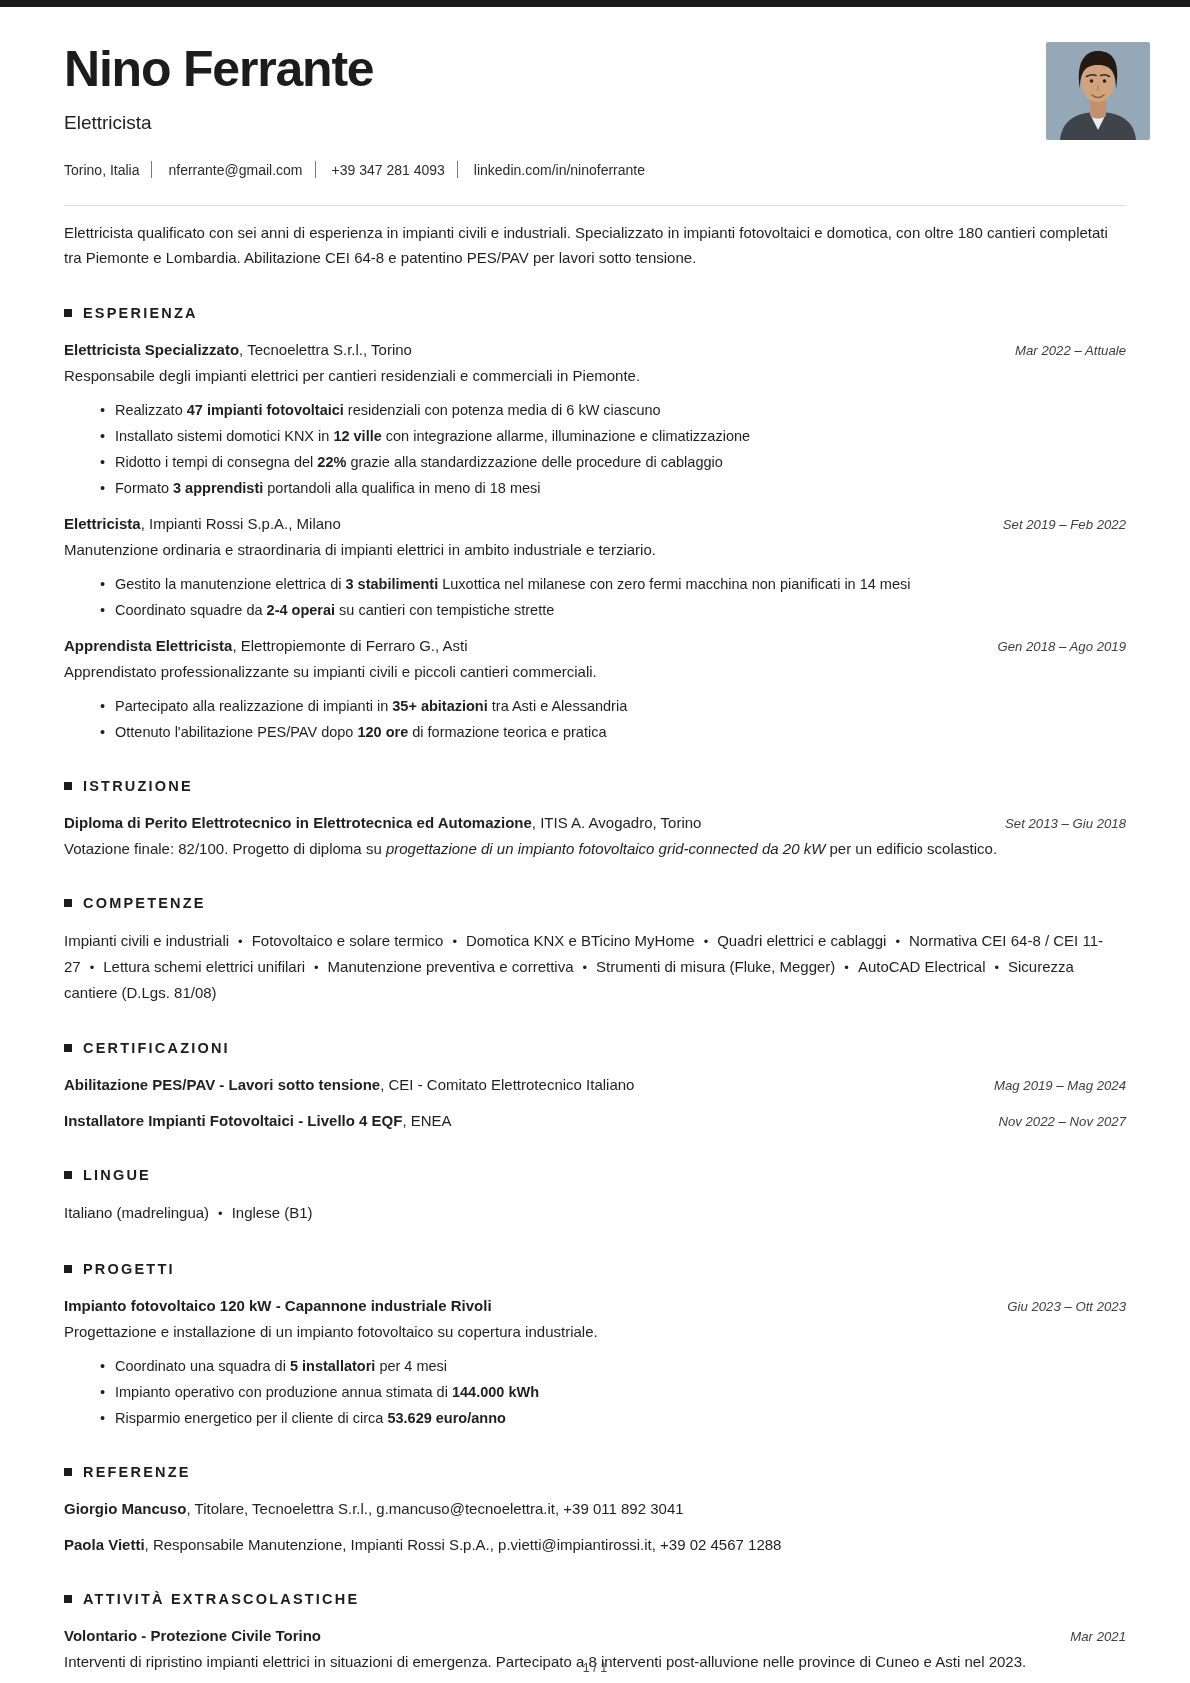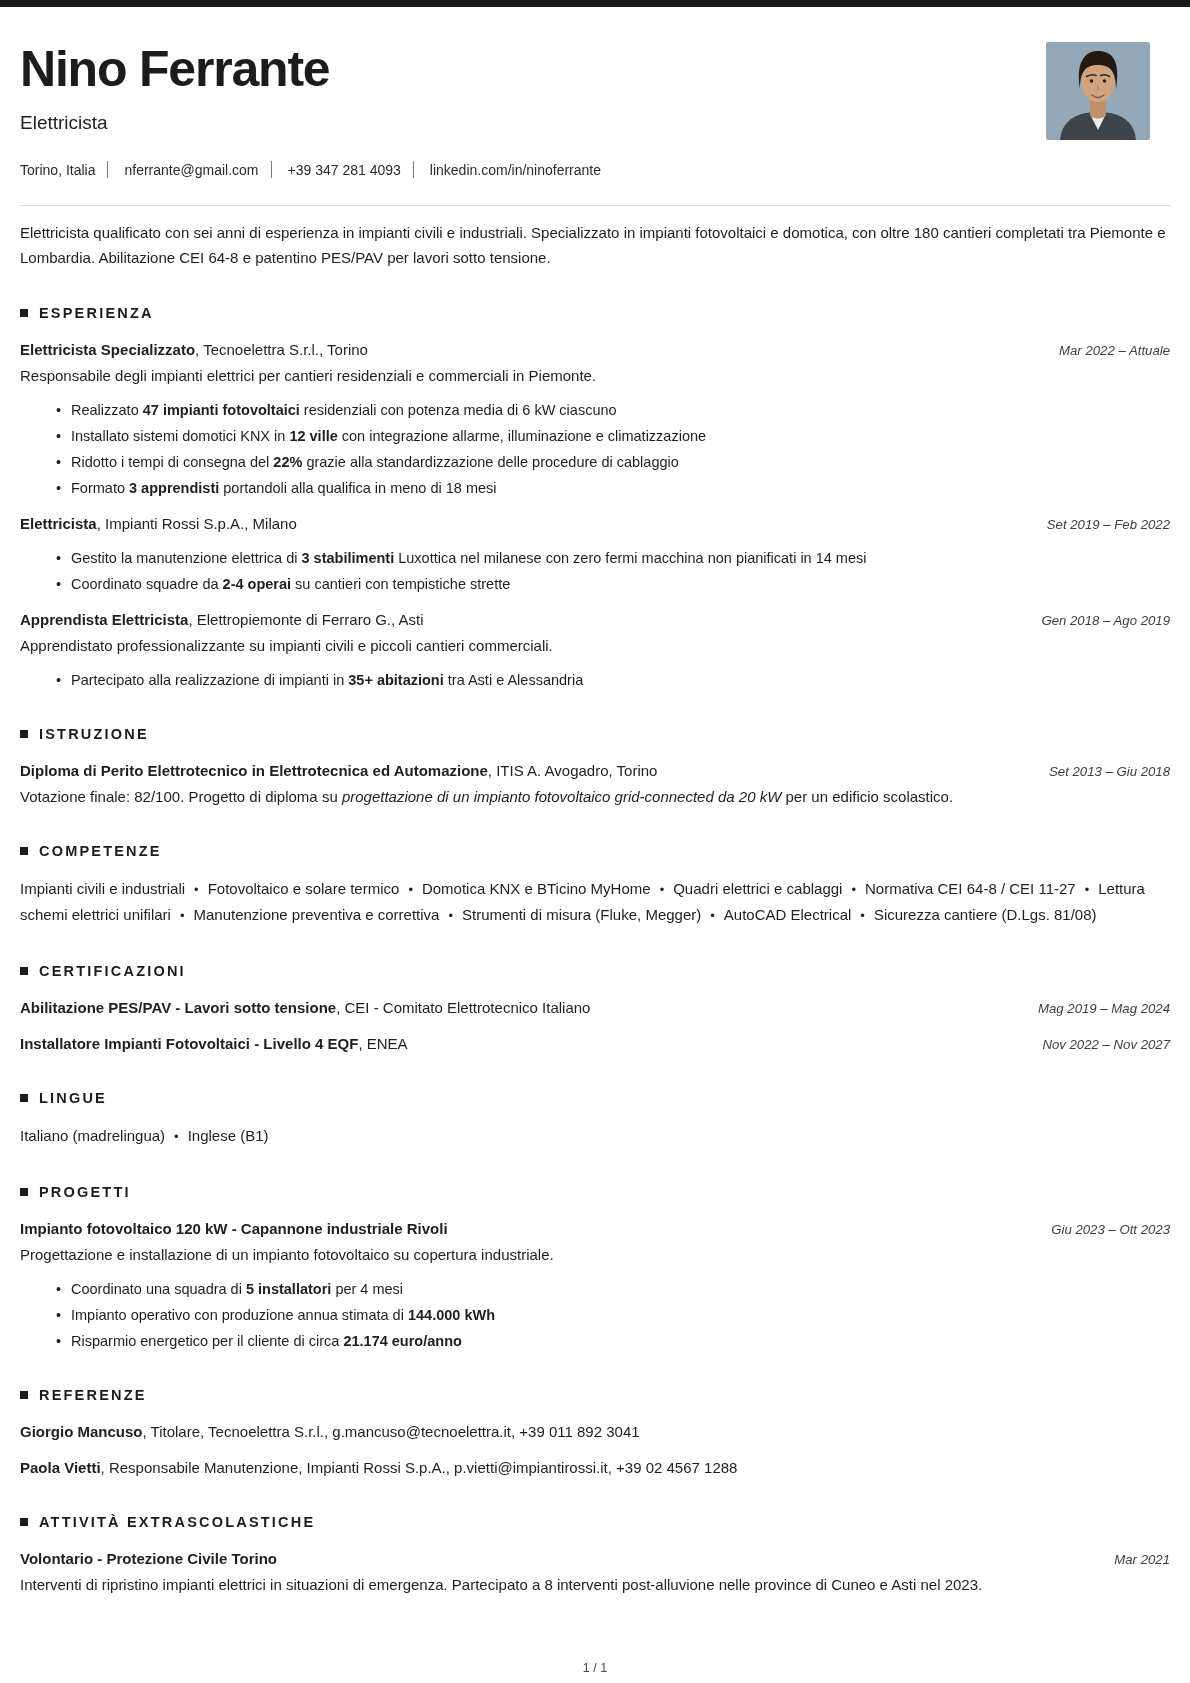--- a/index.html
+++ b/index.html
@@ -1,21 +1,21 @@
 <!DOCTYPE html>
 <html><head>
 <meta charset="utf-8">
 <style>
   html,body{margin:0;padding:0;background:#ffffff;}
   .page{
     position:relative;width:1190px;height:1683px;background:#ffffff;overflow:hidden;
     font-family:"Liberation Sans",sans-serif;color:#1f1f1f;
   }
   .topbar{height:7px;background:#1a1a1a;}
-  .content{padding:0 20px;}
+  .content{padding:0 64px;}
   .name{margin:37px 0 0;font-size:50px;line-height:1.02;font-weight:700;letter-spacing:-1.2px;color:#1c1c1c;}
   .subtitle{margin-top:17px;font-size:19px;color:#1f1f1f;}
   .contact{margin-top:27px;display:flex;align-items:center;font-size:14px;color:#2b2b2b;}
   .csep{width:1px;height:17px;background:#7a7a7a;margin:0 16px 0 12px;flex:none;}
   .photo{position:absolute;top:42px;right:40px;width:104px;height:98px;border-radius:2px;overflow:hidden;}
   .photo svg{display:block;}
   .divider{border:0;border-top:1px solid #dcdcdc;margin:27px 0 0;}
   .summary{margin:14px 0 0;font-size:15px;line-height:25px;}
   .sec{margin-top:35px;}
   .sec-h{display:flex;align-items:center;margin:0 0 17px;font-size:14.5px;font-weight:700;letter-spacing:2.2px;color:#1c1c1c;}
@@ -75,33 +75,35 @@
               <li><span>Installato sistemi domotici KNX in </span><b>12 ville</b><span> con integrazione allarme, illuminazione e climatizzazione</span></li>
               <li><span>Ridotto i tempi di consegna del </span><b>22%</b><span> grazie alla standardizzazione delle procedure di cablaggio</span></li>
               <li><span>Formato </span><b>3 apprendisti</b><span> portandoli alla qualifica in meno di 18 mesi</span></li>
             </ul>
           </div>
           <div class="entry">
             <div class="entry-head">
               <p class="entry-title"><b>Elettricista</b><span>, Impianti Rossi S.p.A., Milano</span></p>
               <span class="entry-date">Set 2019 – Feb 2022</span>
             </div>
+            <p class="entry-desc"><span>Manutenzione ordinaria e straordinaria di impianti elettrici in ambito industriale e terziario.</span></p>
             <ul class="bullets">
               <li><span>Gestito la manutenzione elettrica di </span><b>3 stabilimenti</b><span> Luxottica nel milanese con zero fermi macchina non pianificati in 14 mesi</span></li>
               <li><span>Coordinato squadre da </span><b>2-4 operai</b><span> su cantieri con tempistiche strette</span></li>
             </ul>
           </div>
           <div class="entry">
             <div class="entry-head">
               <p class="entry-title"><b>Apprendista Elettricista</b><span>, Elettropiemonte di Ferraro G., Asti</span></p>
               <span class="entry-date">Gen 2018 – Ago 2019</span>
             </div>
             <p class="entry-desc"><span>Apprendistato professionalizzante su impianti civili e piccoli cantieri commerciali.</span></p>
             <ul class="bullets">
               <li><span>Partecipato alla realizzazione di impianti in </span><b>35+ abitazioni</b><span> tra Asti e Alessandria</span></li>
+              <li><span>Ottenuto l'abilitazione PES/PAV dopo </span><b>120 ore</b><span> di formazione teorica e pratica</span></li>
             </ul>
           </div>
         </section>
         <section class="sec">
           <h2 class="sec-h">
             <span class="sq"></span>
             <span>ISTRUZIONE</span>
           </h2>
           <div class="entry">
             <div class="entry-head">
@@ -150,21 +152,21 @@
           </h2>
           <div class="entry">
             <div class="entry-head">
               <p class="entry-title"><b>Impianto fotovoltaico 120 kW - Capannone industriale Rivoli</b></p>
               <span class="entry-date">Giu 2023 – Ott 2023</span>
             </div>
             <p class="entry-desc"><span>Progettazione e installazione di un impianto fotovoltaico su copertura industriale.</span></p>
             <ul class="bullets">
               <li><span>Coordinato una squadra di </span><b>5 installatori</b><span> per 4 mesi</span></li>
               <li><span>Impianto operativo con produzione annua stimata di </span><b>144.000 kWh</b></li>
-              <li><span>Risparmio energetico per il cliente di circa </span><b>21.174 euro/anno</b></li>
+              <li><span>Risparmio energetico per il cliente di circa </span><b>53.629 euro/anno</b></li>
             </ul>
           </div>
         </section>
         <section class="sec">
           <h2 class="sec-h">
             <span class="sq"></span>
             <span>REFERENZE</span>
           </h2>
           <div class="entry">
             <div class="entry-head">

